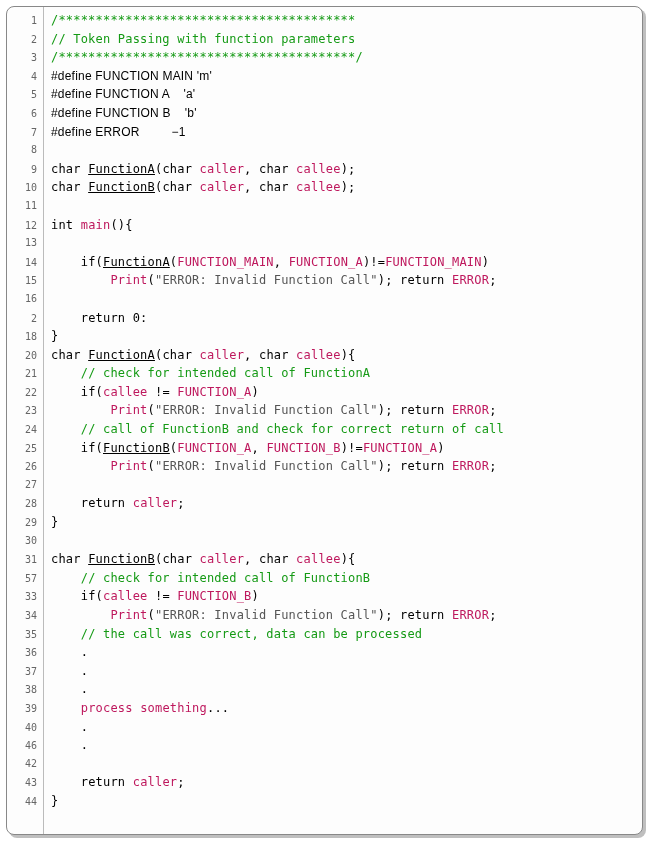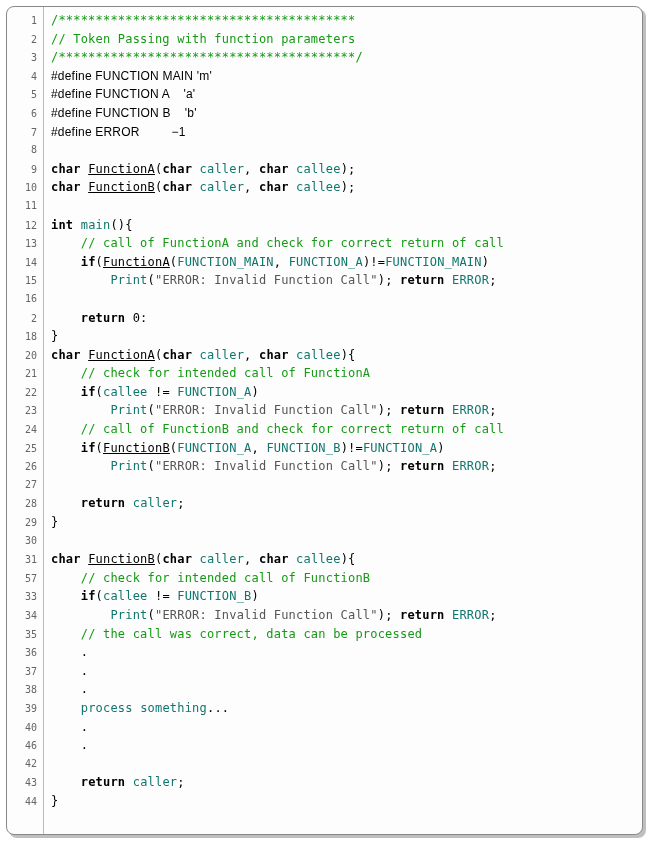--- a/index.html
+++ b/index.html
@@ -56,24 +56,24 @@
   color: #666;
   font-size: 10px;
   user-select: none;
 }
 .code-cell {
   padding-left: 8px;
   white-space: pre;
   font-family: "Menlo", "Consolas", monospace;
   letter-spacing: 0.2px;
 } 
-.kw { color: #000; font-weight: bold; } 
+.kw { color: #000; font-weight: normal; } 
 .def { font-family: Liberation Sans, sans-serif; }
 .funcU { text-decoration: underline; }
-.blue { color: #0f766e; }
+.blue { color: #be185d; }
 .green { color: #159a15; }
 .black { color: #000; }
 .gray { color: #555; }
 </style>
 </head>
 <body>
 
 <div class="page">
   <div class="frame">
     <div class="gutter-sep"></div>
@@ -121,21 +121,20 @@
         <div class="row">
           <div class="ln">11</div>
           <div class="code-cell"></div>
         </div>
         <div class="row">
           <div class="ln">12</div>
           <div class="code-cell"><span class="kw">int</span> <span class="blue">main</span>(){</div>
         </div>
         <div class="row">
           <div class="ln">13</div>
-          <div class="code-cell">    <span class="green">// call of FunctionA and check for correct return of call</span></div>
         </div>
         <div class="row">
           <div class="ln">14</div>
           <div class="code-cell">    <span class="kw">if</span>(<span class="funcU">FunctionA</span>(<span class="blue">FUNCTION_MAIN</span>, <span class="blue">FUNCTION_A</span>)!=<span class="blue">FUNCTION_MAIN</span>)</div>
         </div>
         <div class="row">
           <div class="ln">15</div>
           <div class="code-cell">        <span class="blue">Print</span>(<span class="gray">"ERROR: Invalid Function Call"</span>); <span class="kw">return</span> <span class="blue">ERROR</span>;</div>
         </div>
         <div class="row">

